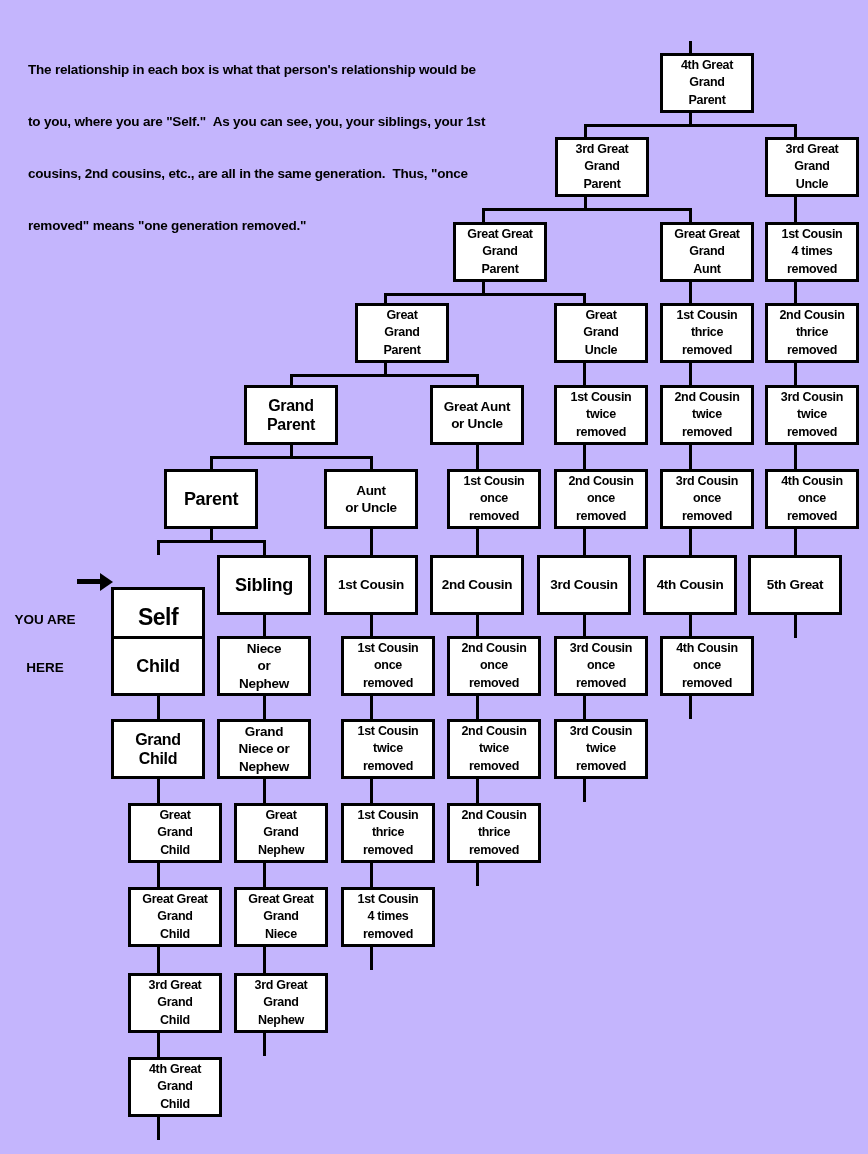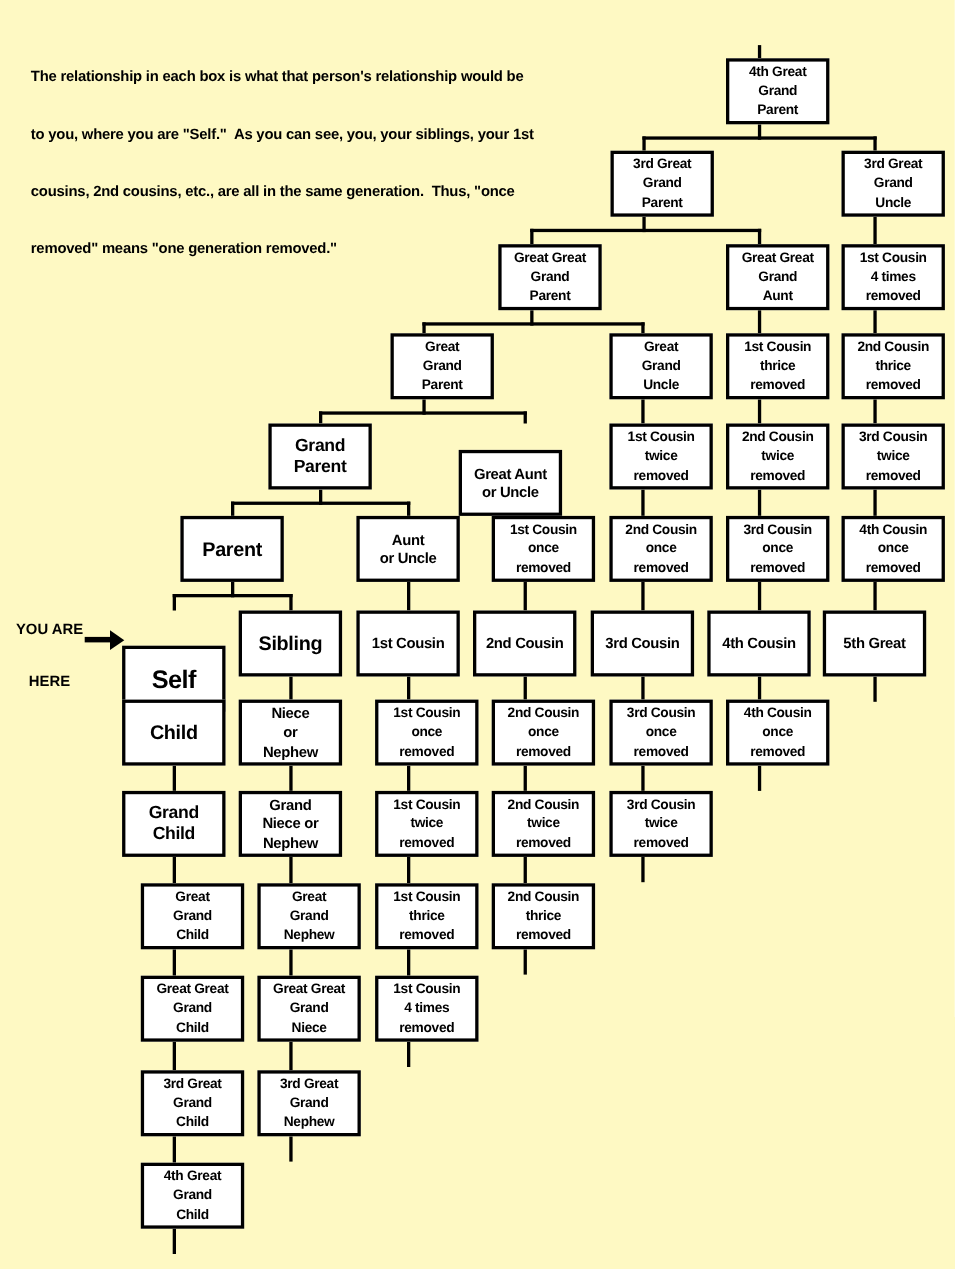--- a/index.html
+++ b/index.html
@@ -6,21 +6,21 @@
   body{
     background:#ffffff;
     font-family:"Liberation Sans","DejaVu Sans",sans-serif;
     font-weight:bold;
     color:#000000;
   }
   #stage{
     position:relative;
     width:868px;
     height:1154px;
-    background:#fef9c3;
+    background:#c4b5fd;
     overflow:hidden;
   }
   .intro{
     position:absolute;
     left:28px; top:26px;
     font-size:13.5px;
     line-height:17.4px;
     letter-spacing:-0.2px;
     white-space:pre;
   }
@@ -28,21 +28,21 @@
     position:absolute;
     left:244px; top:111px;
     width:200px;
     text-align:center;
     font-size:13px;
     line-height:20px;
     white-space:pre;
   }
   .yah{
     position:absolute;
-    left:12px; top:532px;
+    left:12px; top:580px;
     width:66px;
     text-align:center;
     font-size:13.5px;
     line-height:16px;
     white-space:pre;
   }
   .arrow-shaft{
     position:absolute;
     left:77px; top:579px;
     width:26px; height:5px;
@@ -187,21 +187,21 @@
 Grand
 Uncle</div>
     <div class="node em-xs" style="left: 643px; top: 303px;">1st Cousin
 thrice
 removed</div>
     <div class="node em-xs" style="left: 748px; top: 303px;">2nd Cousin
 thrice
 removed</div>
     <div class="node em-md" style="left: 244px; top: 385px;">Grand
 Parent</div>
-    <div class="node em-sm" style="left: 417px; top: 385px; margin-top: 24px;">Great Aunt
+    <div class="node em-sm" style="left: 430px; top: 385px;">Great Aunt
 or Uncle</div>
     <div class="node em-xs" style="left: 537px; top: 385px;">1st Cousin
 twice
 removed</div>
     <div class="node em-xs" style="left: 643px; top: 385px;">2nd Cousin
 twice
 removed</div>
     <div class="node em-xs" style="left: 748px; top: 385px;">3rd Cousin
 twice
 removed</div>

